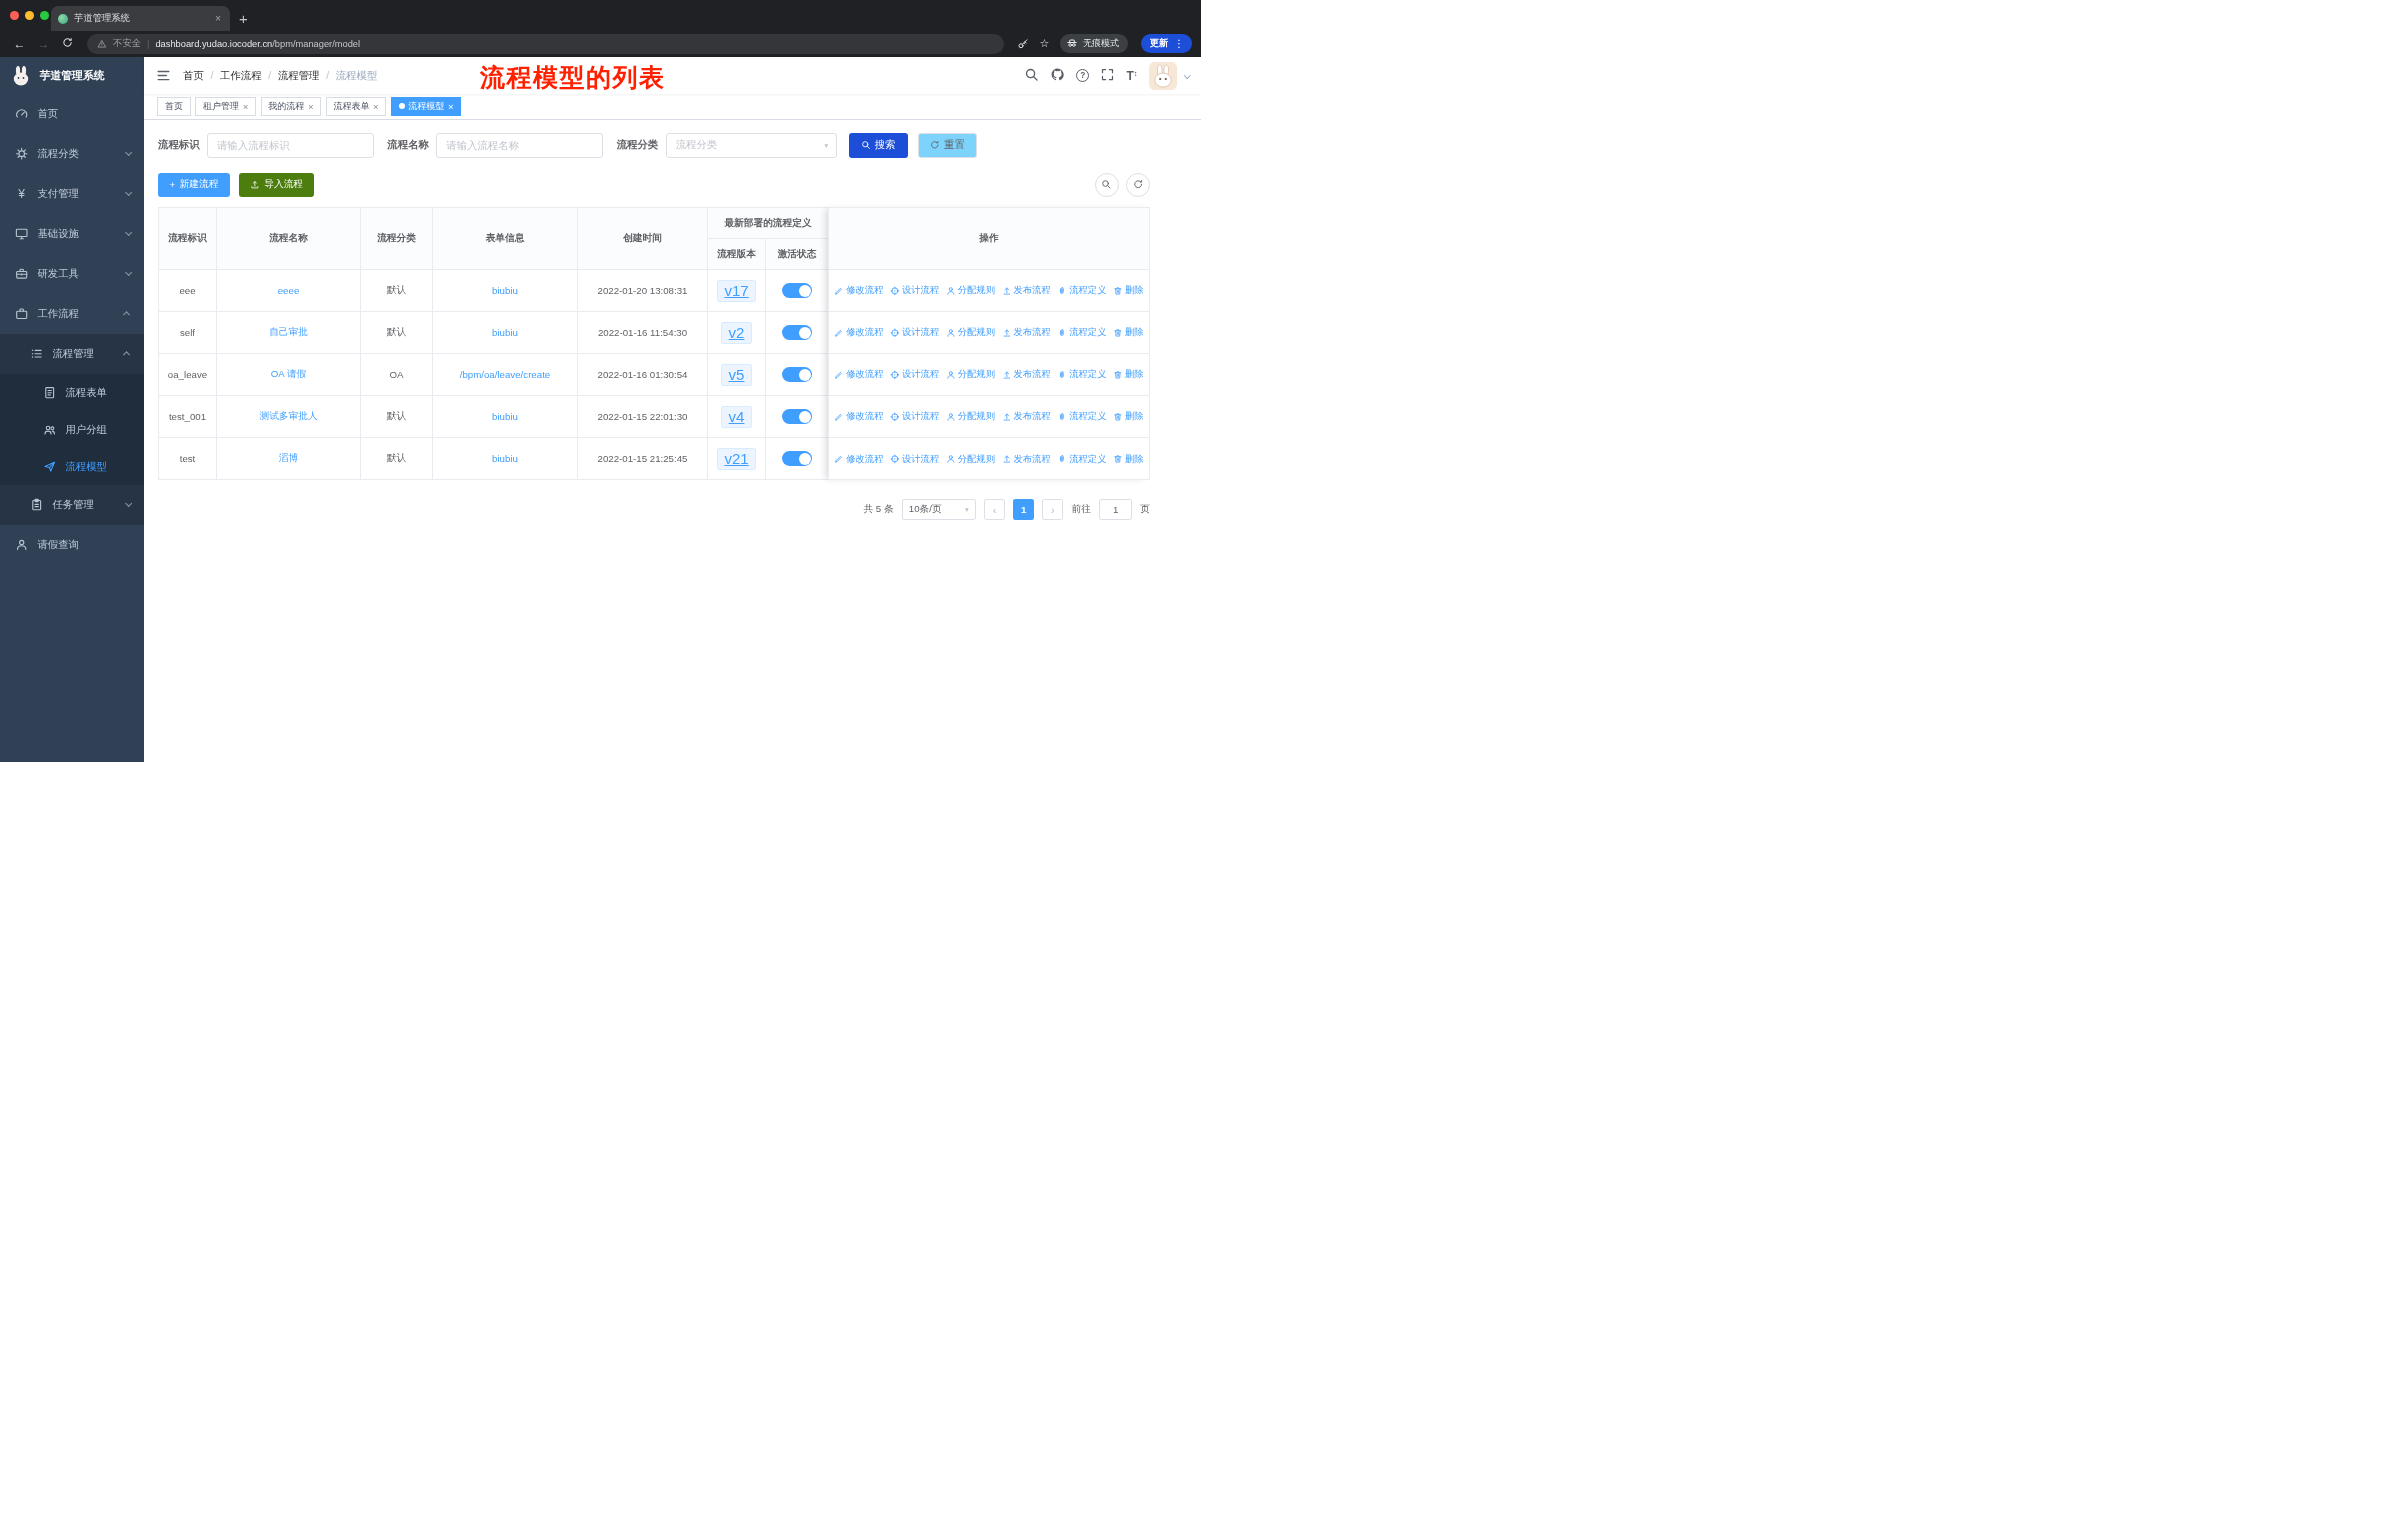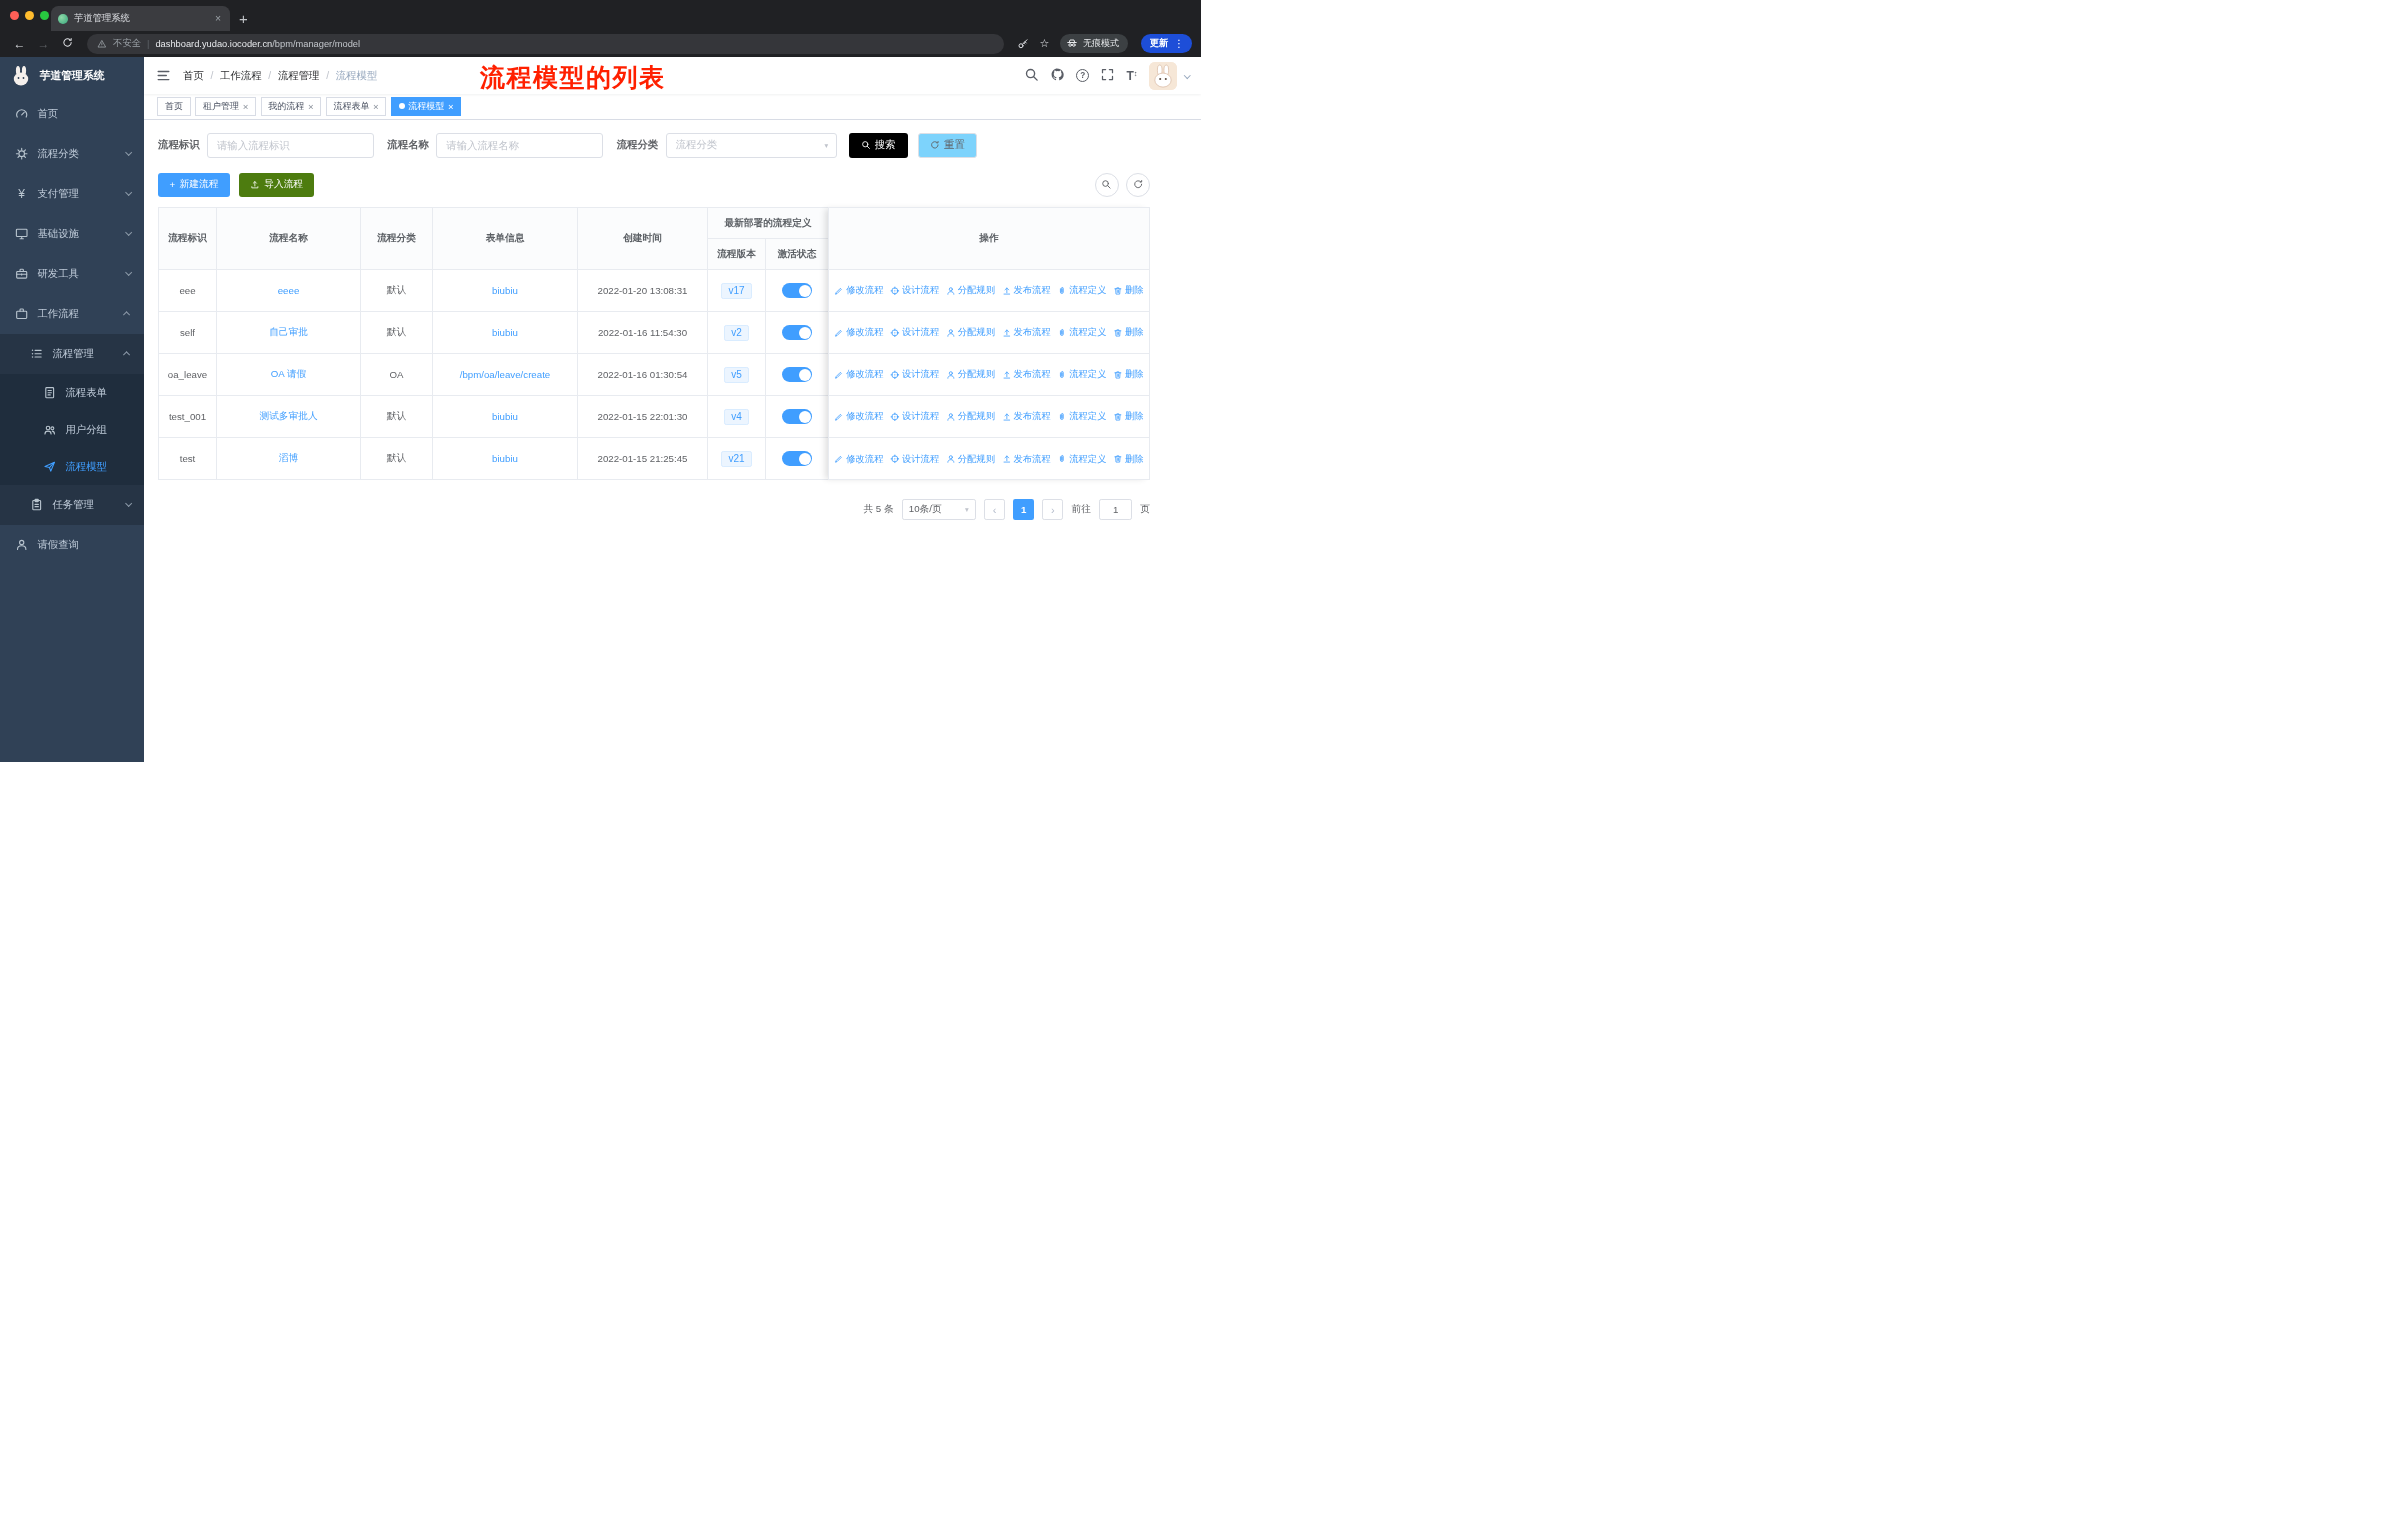--- a/index.html
+++ b/index.html
@@ -93,21 +93,21 @@
   .f-label { font-weight:700; margin-right:7.4px; white-space:nowrap; }
   .f-input { width:167px; height:25px; border:0.7px solid #dcdfe6; border-radius:3px;
     padding:0 9px; font-size:10.4px; color:#606266; margin-right:13.4px; outline:none; }
   .f-input::placeholder { color:#c0c4cc; }
   .f-select { width:171px; height:25px; border:0.7px solid #dcdfe6; border-radius:3px;
     display:flex; align-items:center; justify-content:space-between; padding:0 7.4px 0 9px;
     color:#c0c4cc; font-size:10.4px; margin-right:10.4px; cursor:pointer; }
   .btn { height:25px; border:0.7px solid transparent; border-radius:3px; font-size:10.4px;
     display:inline-flex; align-items:center; gap:4.5px; padding:0 11px; cursor:pointer;
     font-family:inherit; }
-  .btn-search { background:#000000; color:#fff; margin-left:1.5px; }
+  .btn-search { background:#1d4ed8; color:#fff; margin-left:1.5px; }
   .btn-reset { background:#7dd3fc; border-color:#dcdfe6; color:#606266; margin-left:10.4px; }
   .actions-row { margin-top:15px; width:992px; display:flex; align-items:center; }
   .btn-sm { height:24px; font-size:9.7px; padding:0 10.4px; }
   .btn-create { background:#409eff; color:#fff; }
   .btn-import { background:#4d7c0f; color:#fff; margin-left:9px; }
   .circles { margin-left:auto; display:flex; gap:7.4px; }
   .circ { width:24px; height:24px; border-radius:50%; border:0.7px solid #dcdfe6; background:#fff;
     color:#606266; display:flex; align-items:center; justify-content:center; cursor:pointer; }
   .circ svg { width:10.4px; height:10.4px; }
 
@@ -115,22 +115,22 @@
   .table-wrap { margin-top:10.4px; width:992px; position:relative; font-size:9.7px; color:#606266; }
   table.grid { border-collapse:separate; border-spacing:0; table-layout:fixed; width:671px;
     border-top:0.7px solid #e8ebf0; border-left:0.7px solid #e8ebf0; }
   .grid th, .grid td { border-right:0.7px solid #e8ebf0; border-bottom:0.7px solid #e8ebf0;
     text-align:center; padding:0 4.5px; overflow:visible; }
   .grid thead tr { height:31px; }
   .grid thead th { font-weight:700; color:#5d6166; background:#fbfcfd; font-size:9.7px; }
   .grid tbody tr { height:42px; }
   .group-th { text-align:left; padding-left:71px; white-space:nowrap; }
   a.link { color:#409eff; }
-  .vtag { display:inline-block; padding:1.5px 6.7px; font-size:10px; color:#409eff;
-    background:#ecf5ff; border:0.7px solid #d9ecff; border-radius:2.2px; }
+  .vtag { display:inline-block; padding:1.5px 6.7px; font-size:15px; color:#409eff;
+    background:#ecf5ff; border:0.7px solid #d9ecff; border-radius:2.2px;text-decoration:underline; }
   .switch { display:inline-block; width:30px; height:15px; border-radius:7.4px; background:#409eff;
     position:relative; vertical-align:middle; cursor:pointer; }
   .switch::after { content:""; position:absolute; top:1.5px; right:1.5px; width:12px; height:12px;
     border-radius:50%; background:#fff; }
   .fixed-col { position:absolute; top:0; right:0; width:322px; height:100%; background:#fff;
     border:0.7px solid #e8ebf0; box-shadow:-4.5px 0 6px -1.5px rgba(0,0,0,.12); z-index:3; }
   .fc-header { height:62px; border-bottom:0.7px solid #e8ebf0; background:#fbfcfd;
     display:flex; align-items:center; justify-content:center; font-weight:700; color:#5d6166; }
   .fc-row { height:42px; border-bottom:0.7px solid #e8ebf0; display:flex; align-items:center;
     justify-content:center; gap:6.7px; padding:0 22px; }

